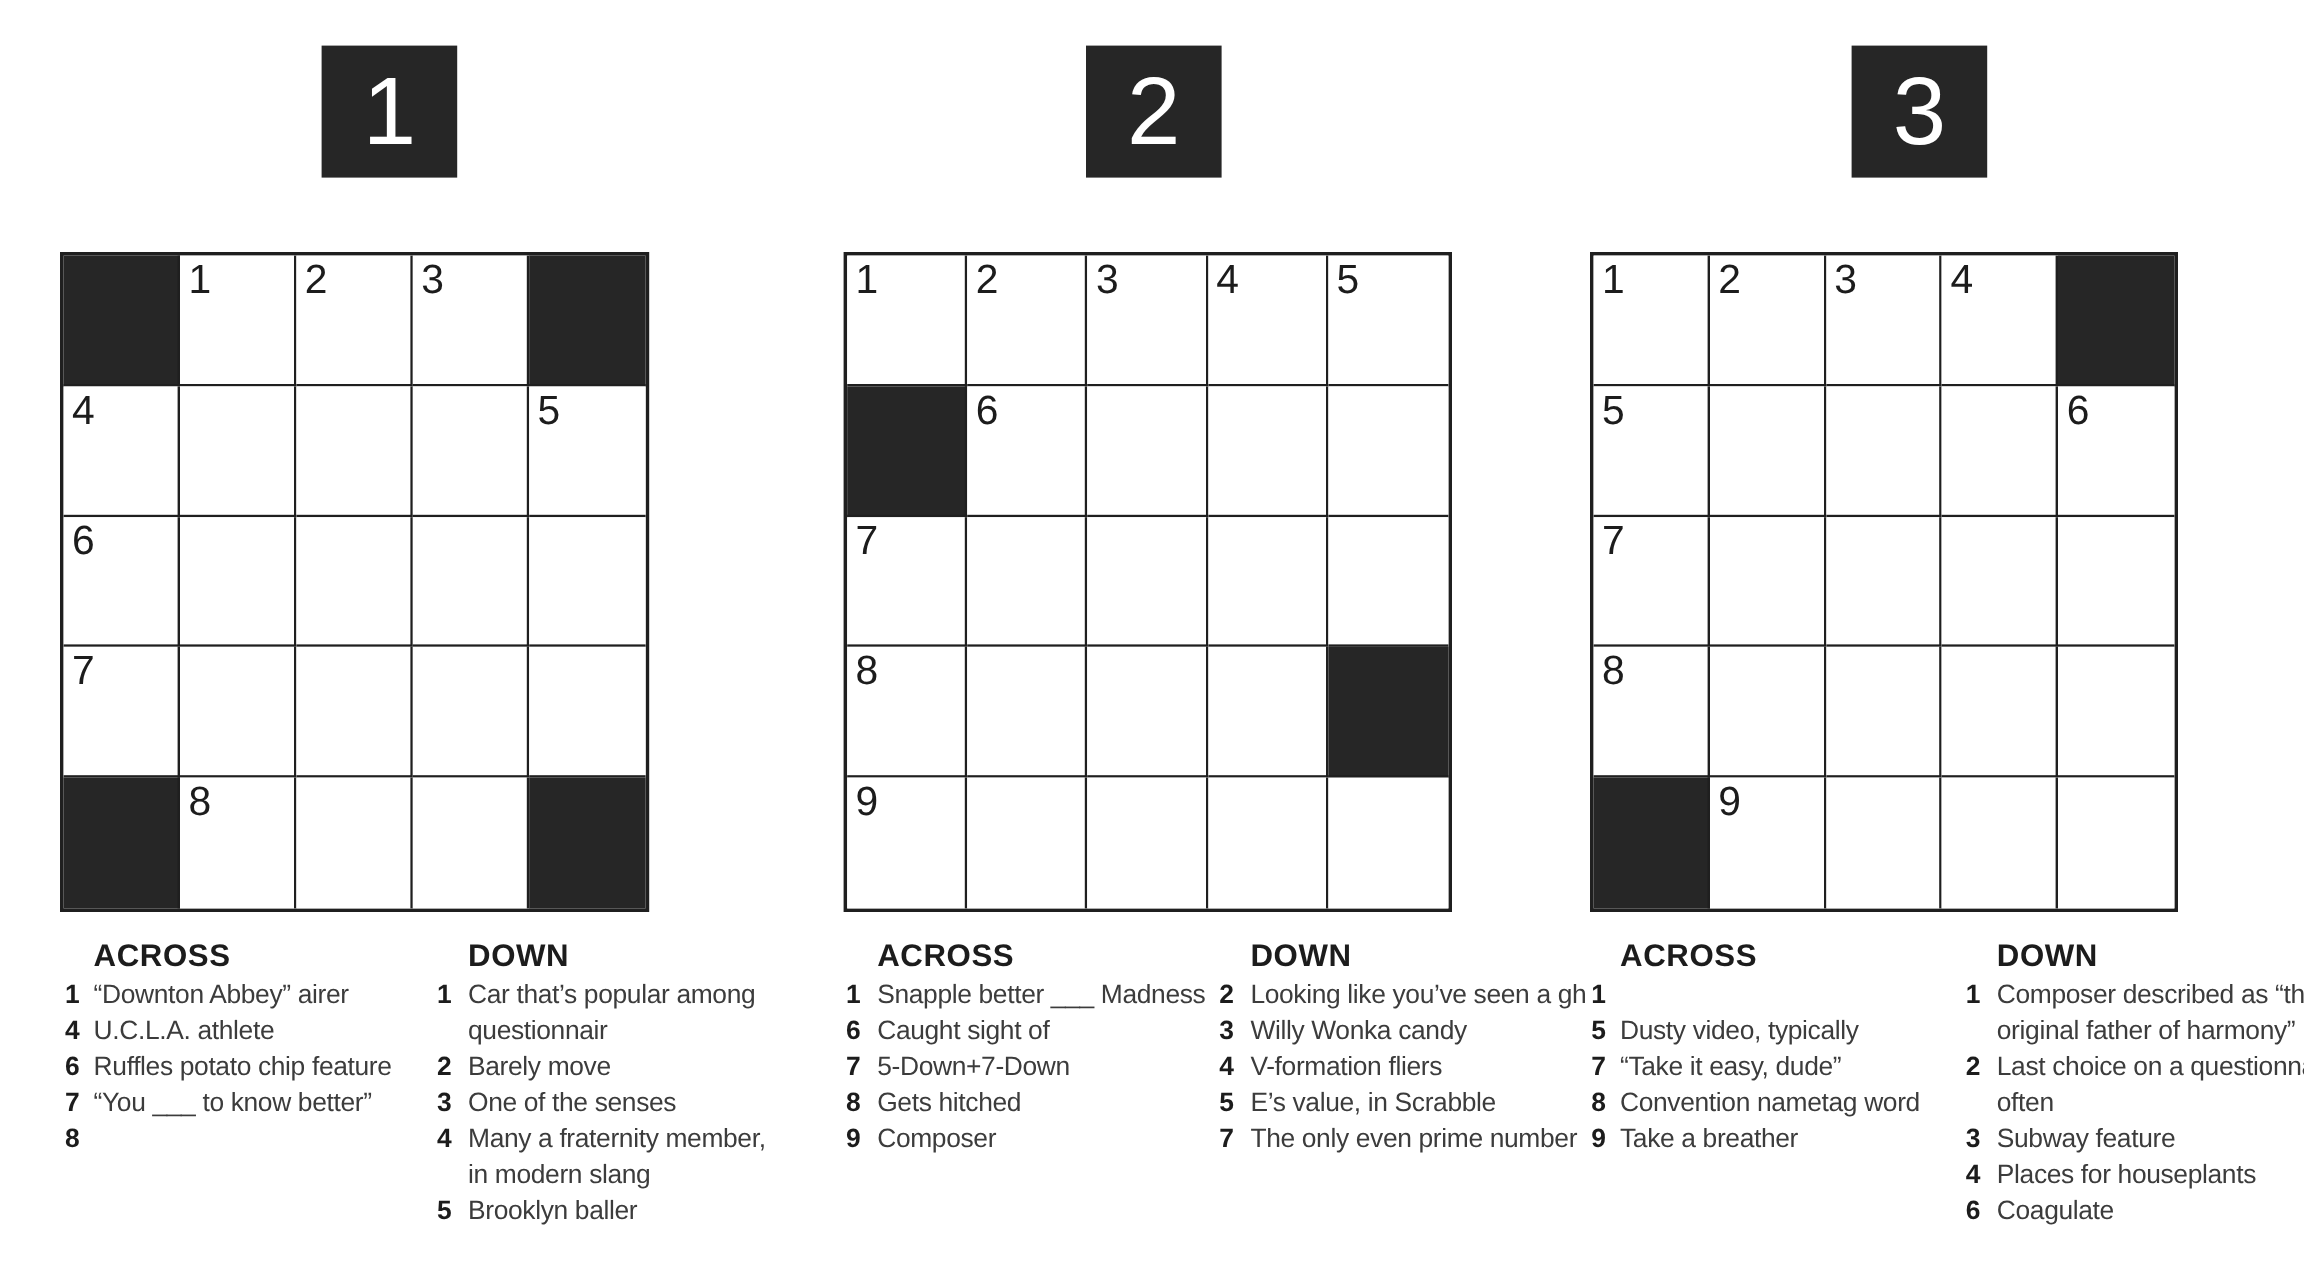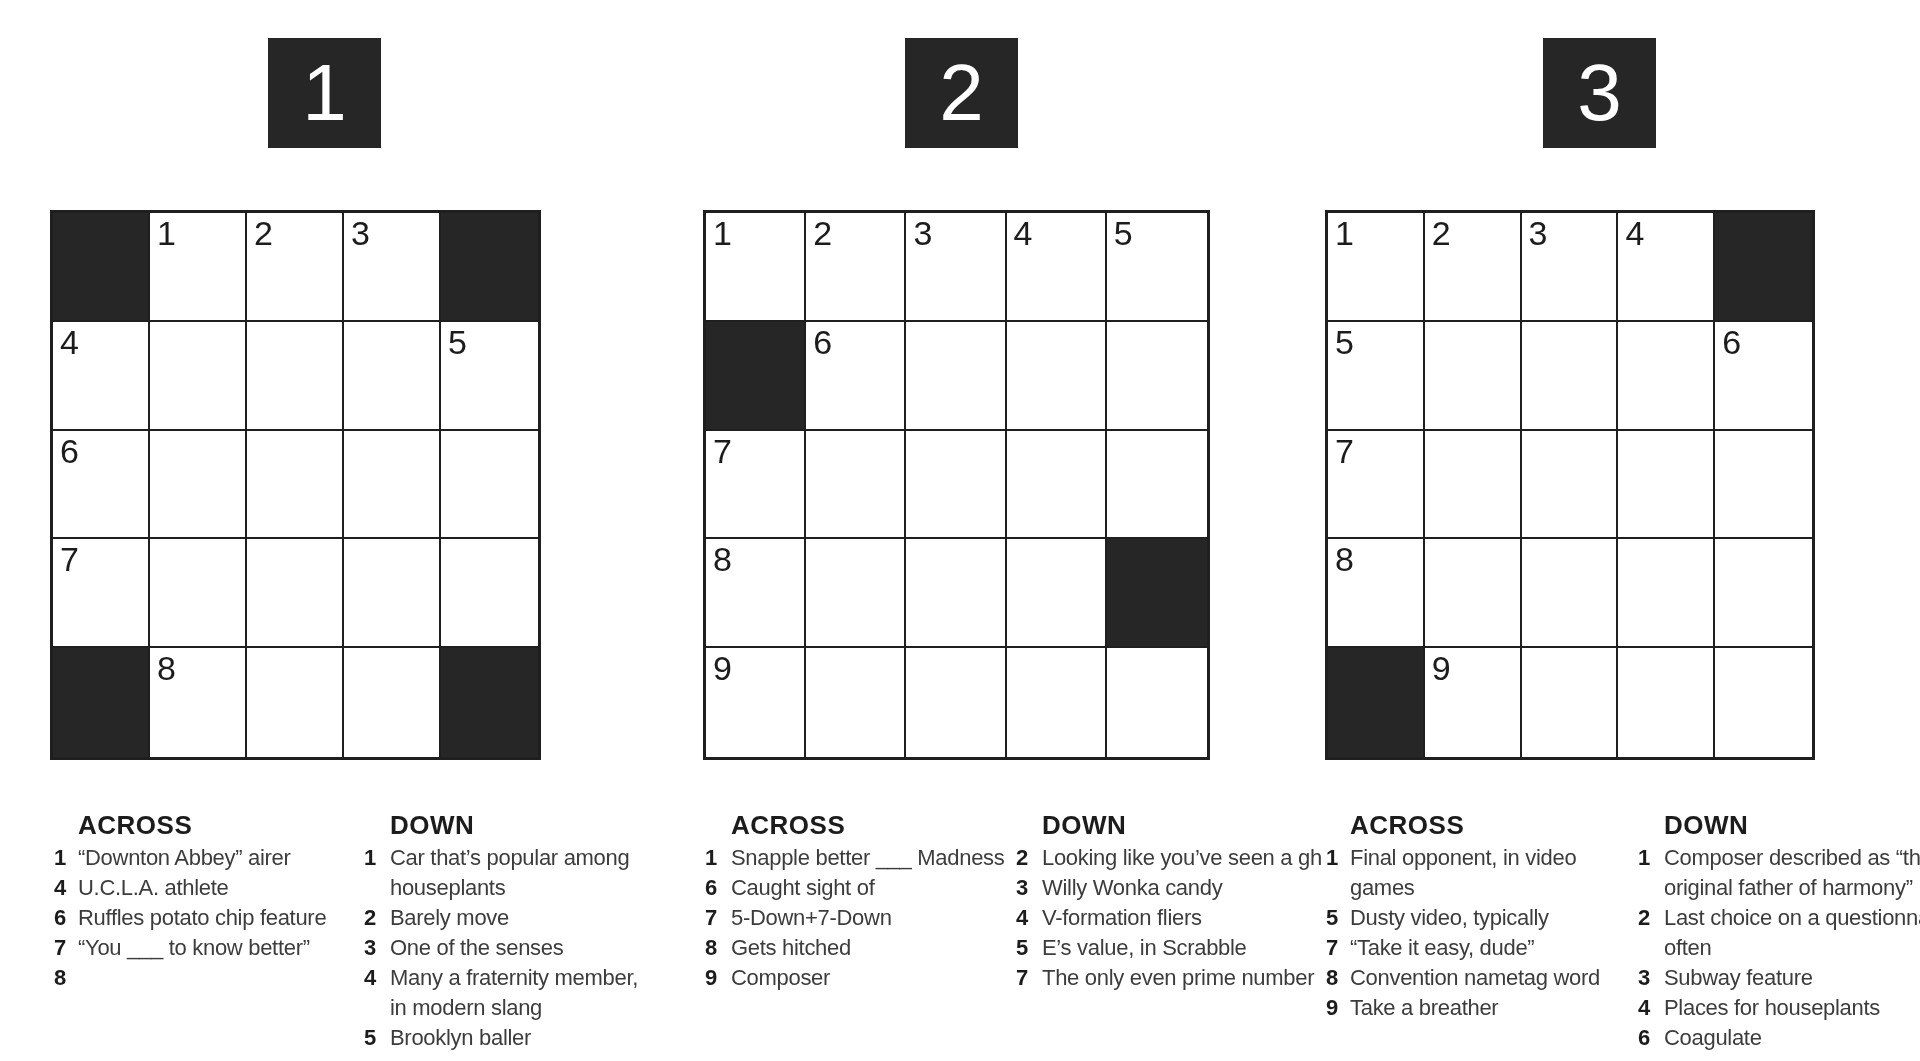--- a/index.html
+++ b/index.html
@@ -32,21 +32,21 @@
   .cell.lastcol{ border-right:none; }
   .cell.lastrow{ border-bottom:none; }
   .cell.black{ background:#262626; }
   .cell .num{
     position:absolute; top:2px; left:7px;
     font-size:34px; color:#1c1c1c; line-height:1.1;
   }
 
   
   .clues{
-    position:absolute; top:808px; overflow:hidden;
+    position:absolute; top:779px; overflow:hidden;
     font-size:22px; line-height:30px; letter-spacing:-0.3px; color:#3c3c3c;
   }
   .clues h2{
     font-size:26px; line-height:34px; font-weight:bold; color:#1c1c1c;
     letter-spacing:0.5px; margin-bottom:1px;
   }
   .clue{ display:flex; }
   .cnum{ flex:none; text-align:right; font-weight:bold; color:#1c1c1c; }
   .ctext{ flex:none; white-space:nowrap; }
   .ctext .ln{ display:block; white-space:nowrap; }
@@ -233,21 +233,21 @@
         </div>
       </div>
   </div>
   <div class="clues" id="down0">
     <h2>DOWN</h2>
     <div>
         <div class="clue">
           <span class="cnum">1</span>
           <span class="ctext">
             <span class="ln">Car that’s popular among</span>
-            <span class="ln">houseplants</span>
+            <span class="ln">questionnair</span>
           </span>
         </div>
         <div class="clue">
           <span class="cnum">2</span>
           <span class="ctext">
             <span class="ln">Barely move</span>
           </span>
         </div>
         <div class="clue">
           <span class="cnum">3</span>
@@ -340,24 +340,20 @@
           </span>
         </div>
       </div>
   </div>
 
   <div class="clues" id="across2">
     <h2>ACROSS</h2>
     <div>
         <div class="clue">
           <span class="cnum">1</span>
-          <span class="ctext">
-            <span class="ln">Final opponent, in video</span>
-            <span class="ln">games</span>
-          </span>
         </div>
         <div class="clue">
           <span class="cnum">5</span>
           <span class="ctext">
             <span class="ln">Dusty video, typically</span>
           </span>
         </div>
         <div class="clue">
           <span class="cnum">7</span>
           <span class="ctext">

